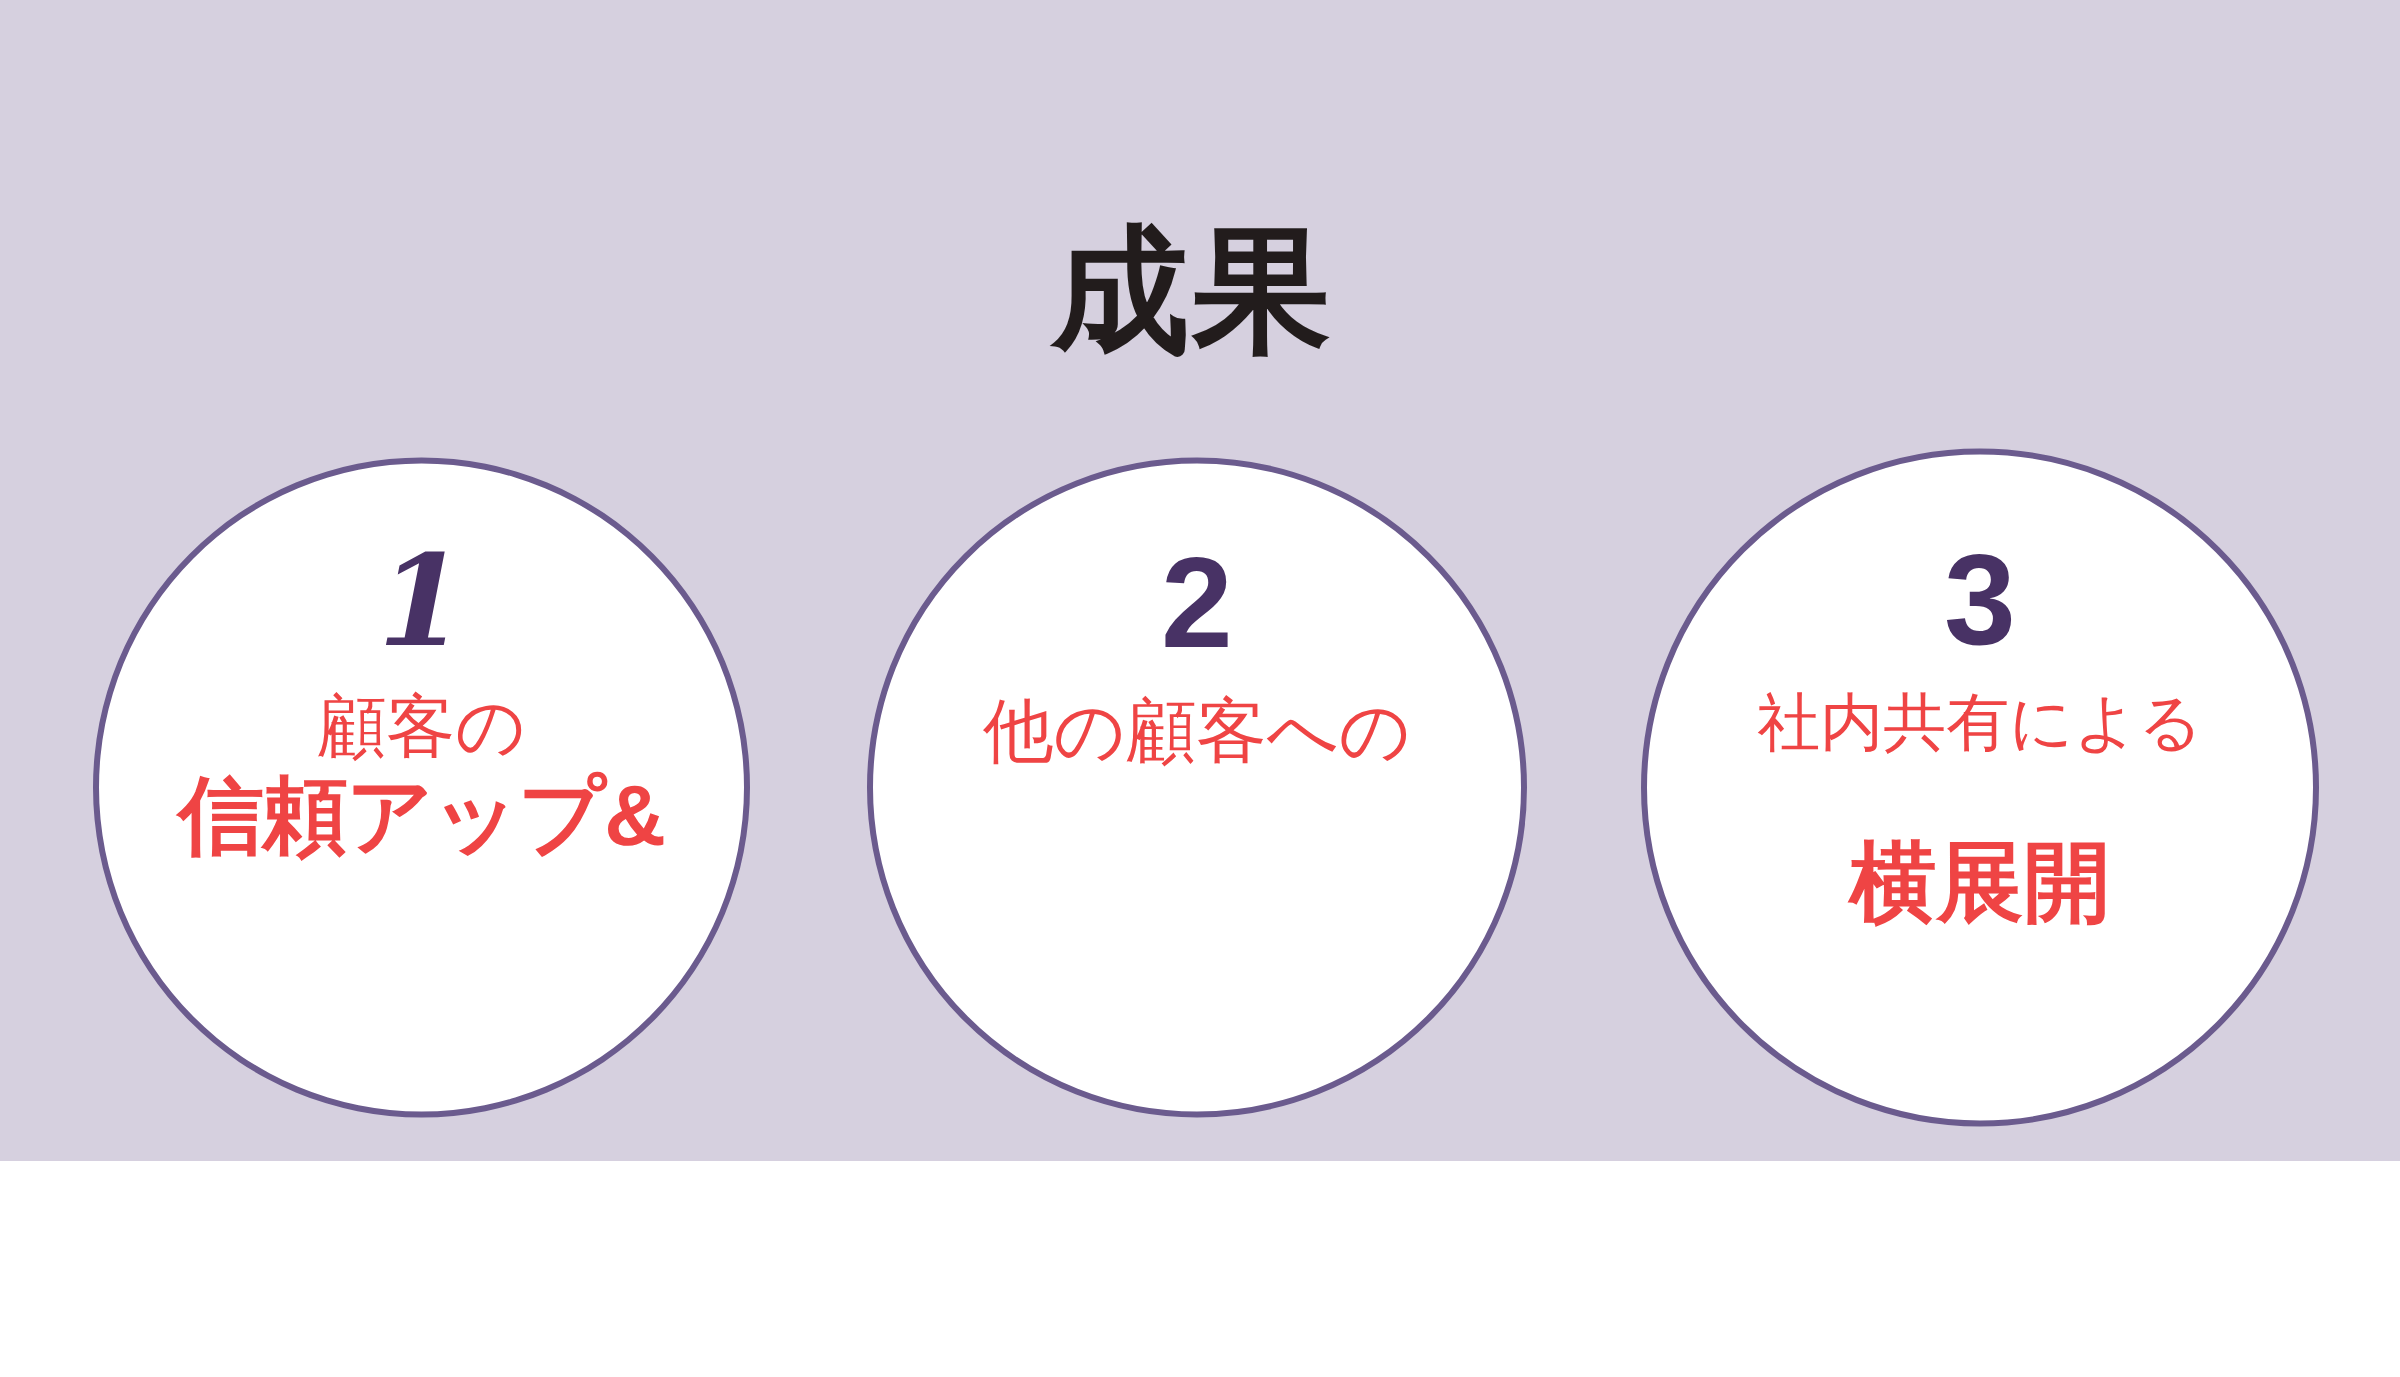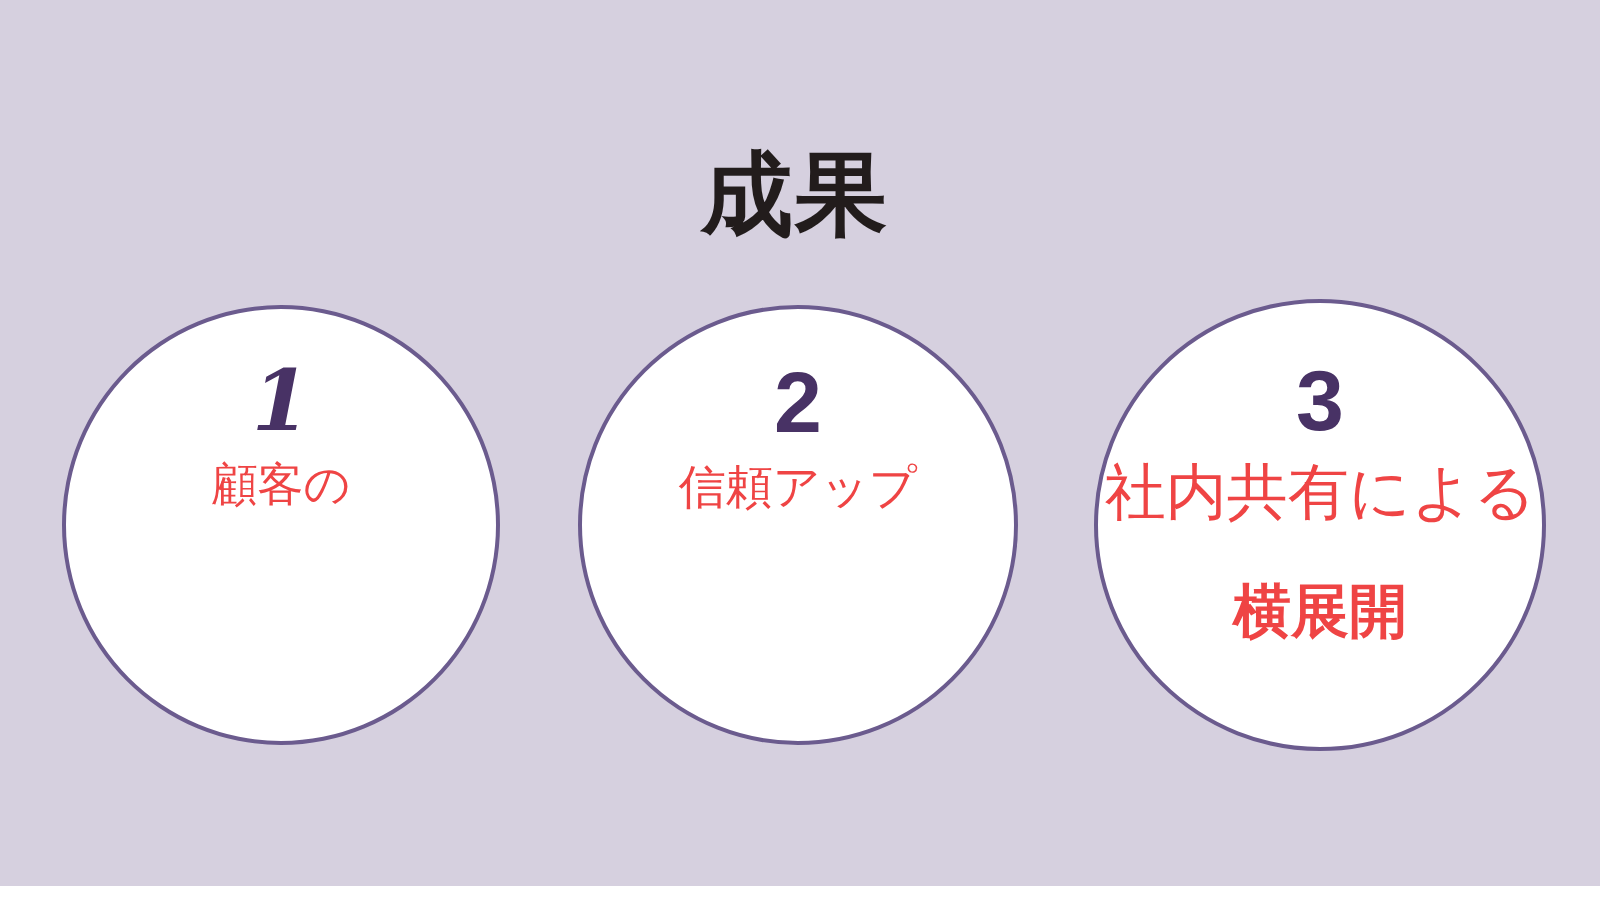--- a/index.html
+++ b/index.html
@@ -9,21 +9,21 @@
   body {
     width: 1600px;
     height: 918px;
     overflow: hidden;
     font-family: "Liberation Sans", "DejaVu Sans", sans-serif;
   }
 
   #slide {
     position: relative;
     width: 1600px;
-    height: 886px;
+    height: 774px;
     background: #d6d0df;
     overflow: hidden;
   }
 
   
   #title {
     position: absolute;
     left: 0;
     top: 146px;
     width: 1600px;
@@ -84,43 +84,44 @@
   }
   .line-bold {
     font-size: 57px;
     font-weight: bold;
     line-height: 1.16;
     letter-spacing: -1px;
     white-space: nowrap;
   }
   #circle-2 .line-regular { font-size: 47px; }
   #circle-2 .line-bold    { font-size: 58px; letter-spacing: 0px; }
-  #circle-3 .line-regular { font-size: 61px; text-align: right; }
+  #circle-3 .line-regular { font-size: 42px; }
   #circle-3 .line-bold    { font-size: 58px; letter-spacing: 0px; margin-top: 48px; }
 </style>
 </head>
 <body>
 
 <div id="slide">
 
   <div id="title">
     <span>成果</span>
   </div>
 
   <div id="circle-1" class="circle">
     <div class="circle-number">1</div>
     <div class="circle-lines">
       <div class="line-regular">顧客の</div>
+      <div class="line-bold">信頼アップ&amp;</div>
     </div>
   </div>
 
   <div id="circle-2" class="circle">
     <div class="circle-number">2</div>
     <div class="circle-lines">
-      <div class="line-regular">信頼アップ</div>
+      <div class="line-regular">他の顧客への</div>
     </div>
   </div>
 
   <div id="circle-3" class="circle">
     <div class="circle-number">3</div>
     <div class="circle-lines">
       <div class="line-regular">社内共有による</div>
       <div class="line-bold">横展開</div>
     </div>
   </div>

